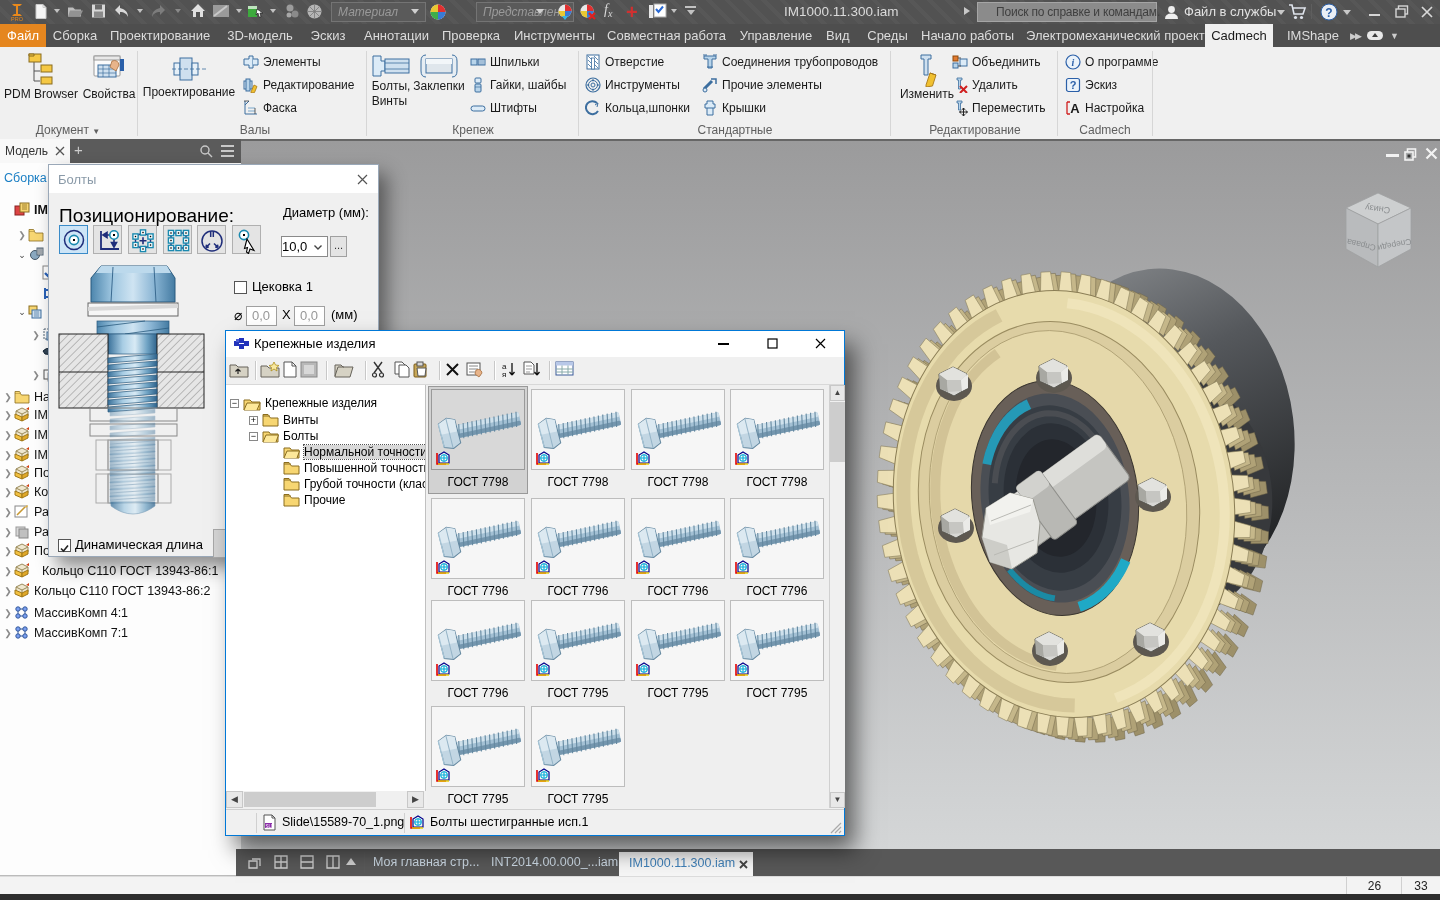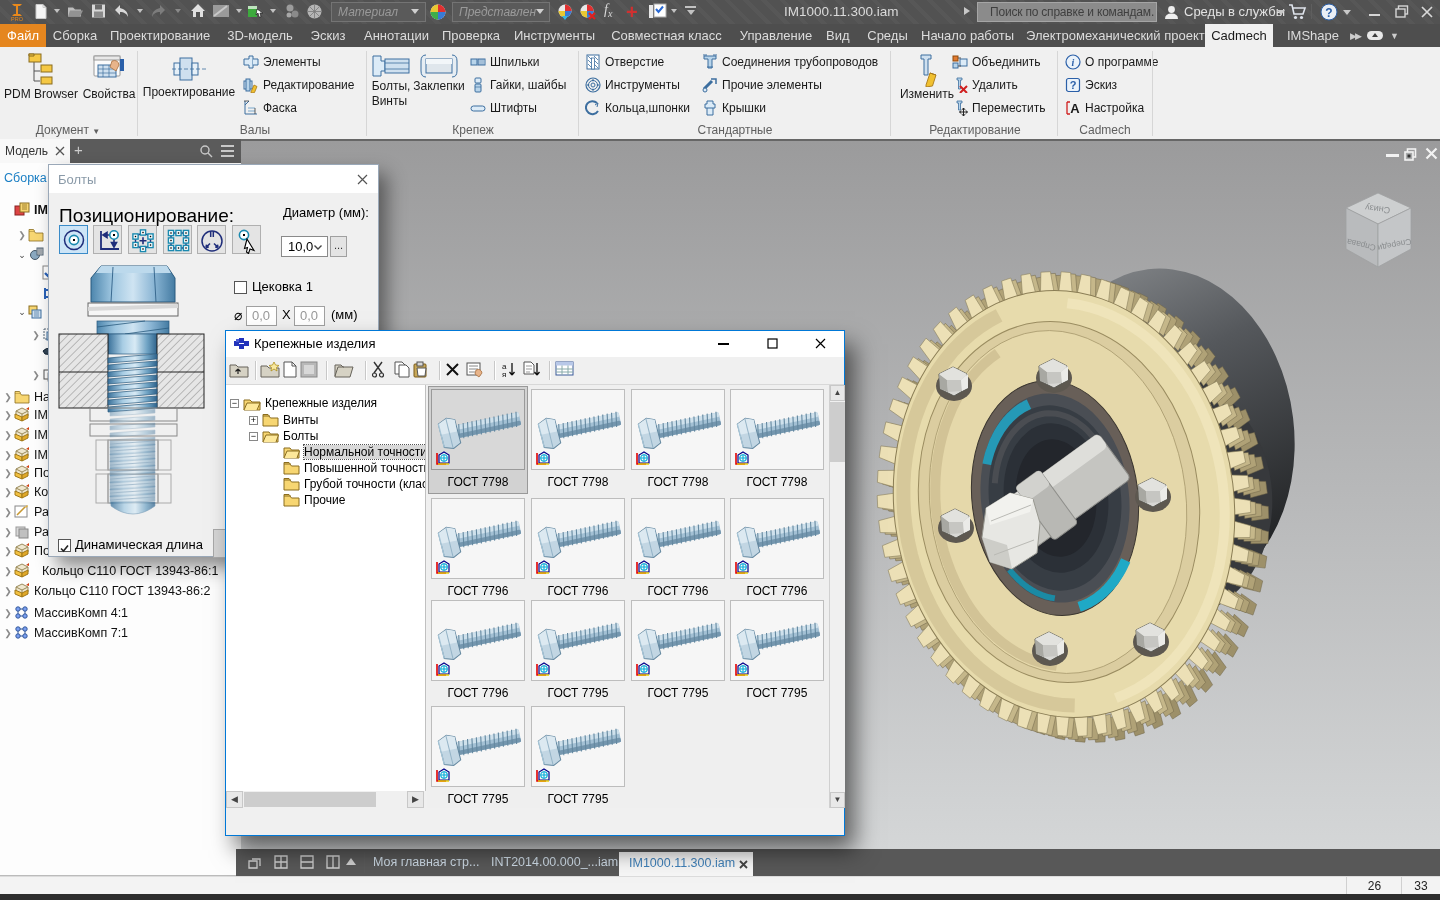--- a/index.html
+++ b/index.html
@@ -65,21 +65,21 @@
     </svg>
   <div class="abs" style="left:331px;top:2px;width:95px;height:20px;background:#5a5a5a;border:1px solid #747474;color:#9a9a9a;font-style:italic;font-size:12px;line-height:18px;padding-left:6px">Материал</div>
   <div class="abs" style="left:411px;top:9px;border-left:4px solid transparent;border-right:4px solid transparent;border-top:5px solid #cfcfcf"></div>
   <svg class="abs" style="left:429px;top:3px" width="18" height="18" viewBox="0 0 18 18">
       <circle cx="9" cy="9" r="7.5" fill="#e8e8e8"></circle>
       <path d="M9 1.5 A7.5 7.5 0 0 1 16.5 9 L9 9 Z" fill="#e03030"></path>
       <path d="M16.5 9 A7.5 7.5 0 0 1 9 16.5 L9 9 Z" fill="#3a7ad4"></path>
       <path d="M9 16.5 A7.5 7.5 0 0 1 1.5 9 L9 9 Z" fill="#3fae4a"></path>
       <path d="M1.5 9 A7.5 7.5 0 0 1 9 1.5 L9 9 Z" fill="#e8c832"></path>
     </svg>
-  <div class="abs" style="left:452px;top:2px;width:98px;height:20px;background:#5a5a5a;border:1px solid #747474;color:#9a9a9a;font-style:italic;font-size:12px;line-height:18px;padding-left:6px">Представлен</div>
+  <div class="abs" style="left:476px;top:2px;width:98px;height:20px;background:#5a5a5a;border:1px solid #747474;color:#9a9a9a;font-style:italic;font-size:12px;line-height:18px;padding-left:6px">Представлен</div>
   <div class="abs" style="left:536px;top:9px;border-left:4px solid transparent;border-right:4px solid transparent;border-top:5px solid #cfcfcf"></div>
   <svg class="abs" style="left:556px;top:3px" width="18" height="18" viewBox="0 0 18 18">
       <circle cx="9" cy="8" r="6.5" fill="#e8e8e8"></circle>
       <path d="M9 1.5 A6.5 6.5 0 0 1 15.5 8 L9 8 Z" fill="#e03030"></path>
       <path d="M15.5 8 A6.5 6.5 0 0 1 9 14.5 L9 8 Z" fill="#3a7ad4"></path>
       <path d="M9 14.5 A6.5 6.5 0 0 1 2.5 8 L9 8 Z" fill="#e8c832"></path>
       <path d="M6 13 L12 13 L9 17 Z" fill="#35b5e5"></path>
     </svg>
   <svg class="abs" style="left:579px;top:3px" width="18" height="18" viewBox="0 0 18 18">
       <circle cx="8" cy="8" r="6.5" fill="#e8e8e8"></circle>
@@ -93,26 +93,26 @@
   <svg class="abs" style="left:648px;top:3px" width="19" height="18" viewBox="0 0 19 18">
       <rect x="1" y="2" width="4" height="13" fill="#e8e8e8"></rect>
       <rect x="6" y="1" width="12" height="13" fill="#fff" stroke="#aaa"></rect>
       <path d="M8 6 L10.5 9 L15 3.5" stroke="#2a6ad4" stroke-width="2" fill="none"></path>
     </svg>
   <div class="abs" style="left:671px;top:9px;border-left:3.5px solid transparent;border-right:3.5px solid transparent;border-top:4px solid #c2c2c2"></div>
   <div class="abs" style="left:685px;top:6px;width:11px;height:2px;background:#c2c2c2"></div>
   <div class="abs" style="left:687px;top:10px;border-left:4px solid transparent;border-right:4px solid transparent;border-top:5px solid #c2c2c2"></div>
   <div class="abs" style="left:784px;top:4px;color:#dadada;font-size:13.5px">IM1000.11.300.iam</div>
   <div class="abs" style="left:964px;top:7px;border-top:4.5px solid transparent;border-bottom:4.5px solid transparent;border-left:6px solid #c8c8c8"></div>
-  <div class="abs" style="left:977px;top:2px;width:180px;height:20px;background:#8b8b8b;border:1px solid #a5a5a5;color:#3f3f3f;font-size:12px;line-height:19px;padding-left:12px;letter-spacing:-0.2px;white-space:nowrap">Поиск по справке и командам.</div>
+  <div class="abs" style="left:977px;top:2px;width:180px;height:20px;background:#8b8b8b;border:1px solid #a5a5a5;color:#3f3f3f;font-size:12px;line-height:19px;padding-left:18px;letter-spacing:-0.2px;white-space:nowrap">Поиск по справке и командам.</div>
   <svg class="abs" style="left:1163px;top:4px" width="17" height="17" viewBox="0 0 17 17">
       <circle cx="8.5" cy="5.5" r="3.4" fill="#ededed"></circle>
       <path d="M2 15 Q2 9.5 8.5 9.5 Q15 9.5 15 15 Z" fill="#ededed"></path>
     </svg>
-  <div class="abs" style="left:1184px;top:4px;color:#e2e2e2;font-size:13px">Среды в службы</div>
+  <div class="abs" style="left:1184px;top:4px;color:#e2e2e2;font-size:13px">Файл в службы</div>
   <div class="abs" style="left:1277px;top:10px;border-left:4px solid transparent;border-right:4px solid transparent;border-top:5px solid #c8c8c8"></div>
   <svg class="abs" style="left:1288px;top:4px" width="19" height="17" viewBox="0 0 19 17">
       <path d="M1 1 H4 L6 10 H15 L17 4 H5" fill="none" stroke="#dfe4ec" stroke-width="1.6"></path>
       <circle cx="7.5" cy="13.5" r="1.6" fill="#dfe4ec"></circle>
       <circle cx="13.5" cy="13.5" r="1.6" fill="#dfe4ec"></circle>
     </svg>
   <div class="abs" style="left:1311px;top:4px;width:1px;height:15px;background:#5e5e5e"></div>
   <svg class="abs" style="left:1320px;top:3px" width="18" height="18" viewBox="0 0 18 18">
       <circle cx="9" cy="9" r="8" fill="#e9eef5" stroke="#2a5fa8"></circle>
       <text x="9" y="13.5" text-anchor="middle" font-size="12" font-weight="bold" fill="#2a5fa8" font-family="Liberation Sans">?</text>
@@ -129,21 +129,21 @@
 </div>
 <div class="abs" style="left:0;top:24px;width:1440px;height:23px;background:#4e4e4e">
     <div class="abs" style="left:0;top:0;width:46px;height:23px;background:#e5861f;color:#fff;font-size:13px;text-align:center;line-height:23px">Файл</div>
     <div class="abs" style="left:52px;top:0;width:46px;height:23px;color:#dcdcdc;font-size:13px;text-align:center;line-height:23px;white-space:nowrap">Сборка</div>
     <div class="abs" style="left:110px;top:0;width:100px;height:23px;color:#dcdcdc;font-size:13px;text-align:center;line-height:23px;white-space:nowrap">Проектирование</div>
     <div class="abs" style="left:224px;top:0;width:72px;height:23px;color:#dcdcdc;font-size:13px;text-align:center;line-height:23px;white-space:nowrap">3D-модель</div>
     <div class="abs" style="left:306px;top:0;width:44px;height:23px;color:#dcdcdc;font-size:13px;text-align:center;line-height:23px;white-space:nowrap">Эскиз</div>
     <div class="abs" style="left:359px;top:0;width:70px;height:23px;color:#dcdcdc;font-size:13px;text-align:right;line-height:23px;white-space:nowrap">Аннотации</div>
     <div class="abs" style="left:439px;top:0;width:64px;height:23px;color:#dcdcdc;font-size:13px;text-align:center;line-height:23px;white-space:nowrap">Проверка</div>
     <div class="abs" style="left:514px;top:0;width:81px;height:23px;color:#dcdcdc;font-size:13px;text-align:center;line-height:23px;white-space:nowrap">Инструменты</div>
-    <div class="abs" style="left:607px;top:0;width:119px;height:23px;color:#dcdcdc;font-size:13px;text-align:center;line-height:23px;white-space:nowrap">Совместная класс</div>
+    <div class="abs" style="left:607px;top:0;width:119px;height:23px;color:#dcdcdc;font-size:13px;text-align:center;line-height:23px;white-space:nowrap">Совместная работа</div>
     <div class="abs" style="left:739px;top:0;width:74px;height:23px;color:#dcdcdc;font-size:13px;text-align:center;line-height:23px;white-space:nowrap">Управление</div>
     <div class="abs" style="left:826px;top:0;width:27px;height:23px;color:#dcdcdc;font-size:13px;text-align:left;line-height:23px;white-space:nowrap">Вид</div>
     <div class="abs" style="left:864px;top:0;width:47px;height:23px;color:#dcdcdc;font-size:13px;text-align:center;line-height:23px;white-space:nowrap">Среды</div>
     <div class="abs" style="left:921px;top:0;width:93px;height:23px;color:#dcdcdc;font-size:13px;text-align:center;line-height:23px;white-space:nowrap">Начало работы</div>
     <div class="abs" style="left:1026px;top:0;width:173px;height:23px;color:#dcdcdc;font-size:13px;text-align:center;line-height:23px;white-space:nowrap">Электромеханический проект</div>
     <div class="abs" style="left:1205px;top:0;width:68px;height:23px;background:#f0f0f0;color:#1a1a1a;font-size:13px;text-align:center;line-height:23px">Cadmech</div>
     <div class="abs" style="left:1281px;top:0;width:64px;height:23px;color:#dcdcdc;font-size:13px;text-align:center;line-height:23px">IMShape</div>
     <div class="abs" style="left:1350px;top:7px;color:#ccc;font-size:9px;letter-spacing:-2px">▶▶</div>
     <svg class="abs" style="left:1366px;top:3px" width="19" height="16" viewBox="0 0 19 16">
       <rect x="1" y="4" width="16" height="9" rx="4.5" fill="#e8e8e8"></rect>
@@ -784,21 +784,21 @@
         <circle cx="14" cy="15" r="10" fill="none" stroke="#1f2d7a" stroke-width="1.5"></circle>
         <path d="M12.7 5.5 V11 M15.3 5.5 V11" stroke="#1f2d7a" stroke-width="1.5"></path>
         <path d="M8 21.5 L12 17.5 M8 21.5 L10.8 21 M8 21.5 L8.5 18.7" stroke="#1f2d7a" stroke-width="1.5" fill="none"></path>
         <path d="M20 21.5 L16 17.5 M20 21.5 L17.2 21 M20 21.5 L19.5 18.7" stroke="#1f2d7a" stroke-width="1.5" fill="none"></path>
       </svg></div>
     <div class="abs" style="left:183.0px;top:60px;width:29px;height:29px;background:#e4e4e4;border:1px solid #b0b0b0"><svg width="28" height="28" viewBox="0 0 28 28">
         <circle cx="11" cy="9" r="4.6" fill="#fff" stroke="#1b8ab0" stroke-width="1.6"></circle>
         <rect x="10" y="8" width="2" height="2" fill="#000"></rect>
         <path d="M14 13 L21 24.5 L17 23 L15.5 27.5 L13.5 26 L14.5 21.5 L11.5 22.5 Z" fill="#fff" stroke="#000" stroke-width="1.1"></path>
       </svg></div>
-<div class="abs" style="left:232px;top:71px;width:47px;height:21px;background:#fff;border:1px solid #8a8a8a;font-size:13px;color:#000;line-height:19px;padding-left:6px">10,0<svg class="abs" style="left:31px;top:7px" width="10" height="7" viewBox="0 0 10 7">
+<div class="abs" style="left:232px;top:71px;width:47px;height:21px;background:#fff;border:1px solid #8a8a8a;font-size:13px;color:#000;line-height:19px;">10,0<svg class="abs" style="left:31px;top:7px" width="10" height="7" viewBox="0 0 10 7">
         <path d="M1.5 1.5 L5 5 L8.5 1.5" stroke="#444" stroke-width="1.4" fill="none"></path>
       </svg></div>
 <div class="abs" style="left:281px;top:71px;width:17px;height:21px;background:#e4e4e4;border:1px solid #a0a0a0;font-size:11px;color:#333;text-align:center;line-height:17px">...</div>
 <svg class="abs" style="left:6px;top:97px" width="160" height="260" viewBox="0 0 160 260">
 <defs>
 <linearGradient id="bhead" x1="0" y1="0" x2="1" y2="0">
           <stop offset="0" stop-color="#4d86ad"></stop>
           <stop offset="0.25" stop-color="#9ec6e0"></stop>
           <stop offset="0.5" stop-color="#cfe4f2"></stop>
           <stop offset="0.75" stop-color="#8ab5d4"></stop>
@@ -1191,12 +1191,30 @@
           <use href="#libicon"></use>
         </svg>
       </div>
       <div style="position:absolute;left:102px;top:407px;width:98px;text-align:center;font-size:12px;color:#000">ГОСТ 7795</div>
     </div>
 <div class="abs" style="left:603px;top:54px;width:16px;height:423px;background:#f0f0f0;border-left:1px solid #d0d0d0">
   <div class="abs" style="left:0;top:0;width:15px;height:16px;background:#e8e8e8;border:1px solid #c8c8c8;font-size:8px;text-align:center;line-height:14px;color:#444">▲</div>
   <div class="abs" style="left:0;top:17px;width:15px;height:60px;background:#cdcdcd"></div>
   <div class="abs" style="left:0;bottom:0;width:15px;height:16px;background:#e8e8e8;border:1px solid #c8c8c8;font-size:8px;text-align:center;line-height:14px;color:#444">▼</div>
 </div>
+<div class="abs" style="left:0;top:478px;width:618px;height:26px;background:#f0f0f0;border-top:1px solid #d0d0d0;font-size:12.5px;color:#000">
+  <div class="abs" style="left:30px;top:3px;width:1px;height:20px;background:#d0d0d0"></div>
+  <svg class="abs" style="left:36px;top:4px" width="15" height="17" viewBox="0 0 15 17">
+        <path d="M2 1 h8 l3 3 v12 H2 Z" fill="#fff" stroke="#555"></path>
+        <path d="M10 1 v3 h3" fill="none" stroke="#555"></path>
+        <rect x="3" y="9" width="7" height="5" fill="#8a2aa8"></rect>
+        <text x="3.5" y="13.5" font-size="4.5" fill="#fff" font-family="Liberation Sans">SLD</text>
+      </svg>
+  <div class="abs" style="left:56px;top:5px">Slide\15589-70_1.png</div>
+  <div class="abs" style="left:178px;top:3px;width:1px;height:20px;background:#d0d0d0"></div>
+  <svg class="abs" style="left:184px;top:5px" width="15" height="15" viewBox="0 0 15 15">
+        <use href="#libicon"></use>
+      </svg>
+  <div class="abs" style="left:204px;top:5px">Болты шестигранные исп.1</div>
+  <svg class="abs" style="left:604px;top:12px" width="12" height="12" viewBox="0 0 12 12">
+        <path d="M11 1 L1 11 M11 5 L5 11 M11 9 L9 11" stroke="#aaa" stroke-width="1.2"></path>
+      </svg>
+</div>
 </div>
 </body></html>

